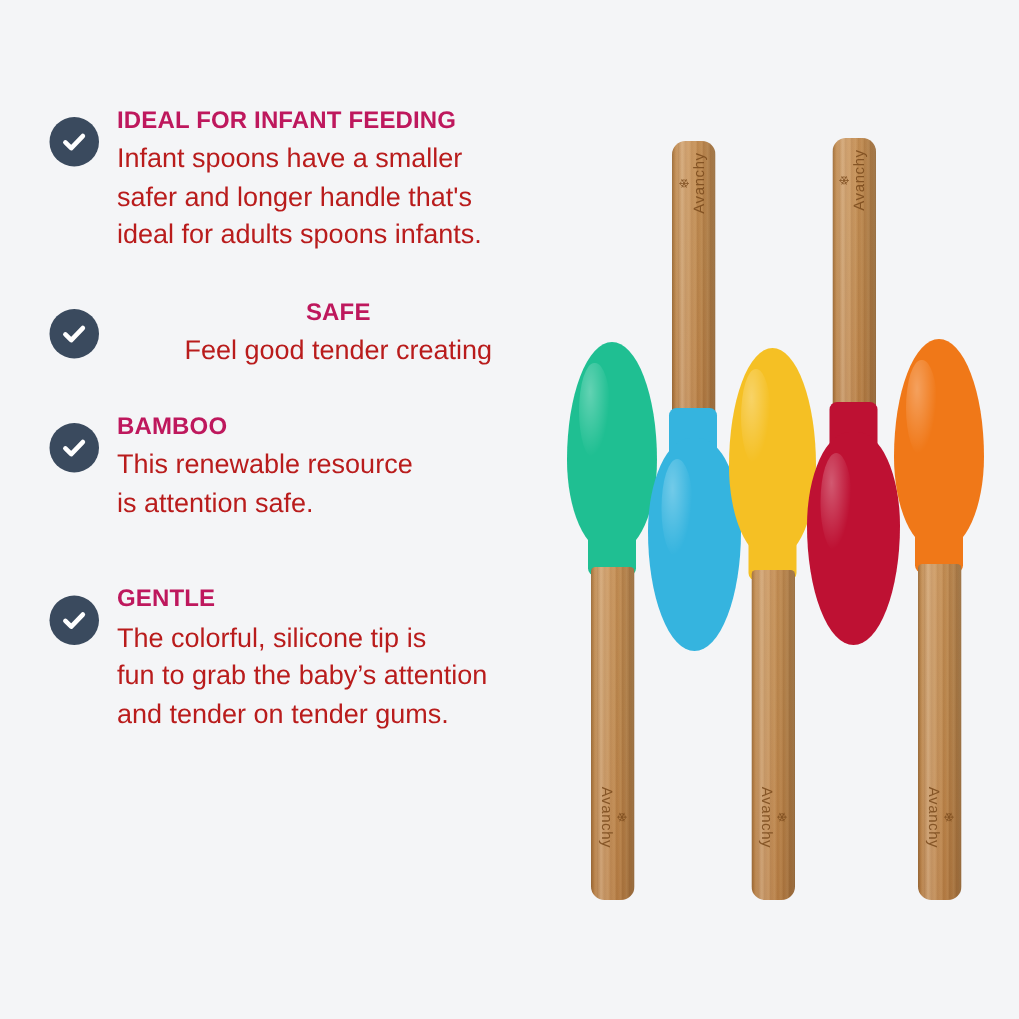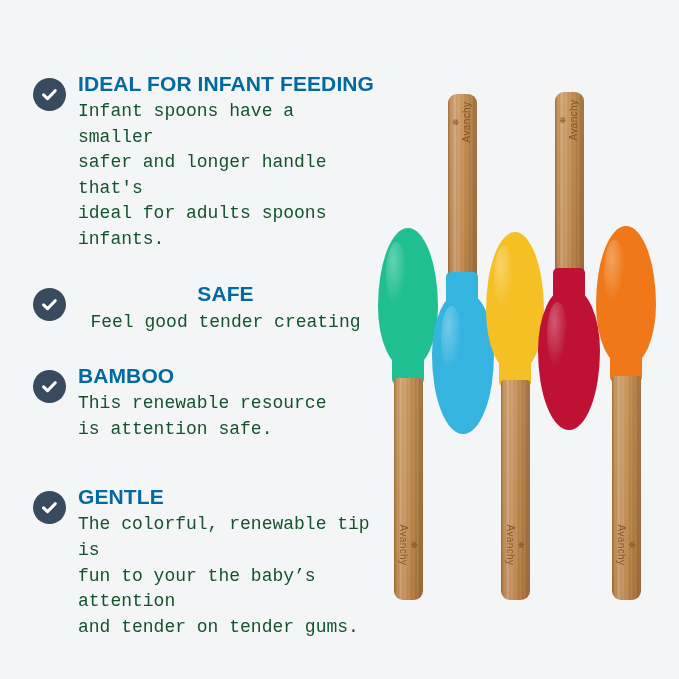--- a/index.html
+++ b/index.html
@@ -43,36 +43,35 @@
     height: 33px;
     border-radius: 50%;
     background: #3a4a5e;
     display: flex;
     align-items: center;
     justify-content: center;
   }
   .check-badge svg { display: block; }
 
   .feature-heading {
-    font-size: 21px;
+    font-size: 16px;
     font-weight: bold;
-    color: #0369a1;
+    color: #be185d;
     letter-spacing: 0.1px;
     line-height: 1.15;
     margin: 0 0 3px 0;
     white-space: nowrap;
   }
 
   .feature-body {
     font-size: 18px;
-    color: #14532d;
+    color: #b91c1c;
     line-height: 1.42;
     margin: 0;
     font-weight: 400;
-    font-family: Liberation Mono, monospace;
   }
   .feature-body .ln { display: block; }
 
   
   #spoon-group {
     position: absolute;
     left: 370px;
     top: 80px;
     width: 300px;
     height: 520px;
@@ -197,22 +196,22 @@
     </div>
 
     <div class="feature-block">
       <span class="check-badge">
         <svg width="19" height="19" viewBox="0 0 19 19" aria-hidden="true">
           <path d="M3.6 9.9 L7.5 13.7 L15.2 5.7" fill="none" stroke="#ffffff" stroke-width="3.1" stroke-linecap="round" stroke-linejoin="round"></path>
         </svg>
       </span>
       <p class="feature-heading">GENTLE</p>
       <p class="feature-body">
-        <span class="ln">The colorful, renewable tip is</span>
-        <span class="ln">fun to your the baby’s attention</span>
+        <span class="ln">The colorful, silicone tip is</span>
+        <span class="ln">fun to grab the baby’s attention</span>
         <span class="ln">and tender on tender gums.</span>
       </p>
     </div>
 
   </div>
 
   <div id="spoon-group">
 
     <div class="spoon" style="left:8px; width:60px;">
       <div class="spoon-part bowl" style="left:0px; top:148px; width:60px; height:140px; background:#1fbf92;"></div>

